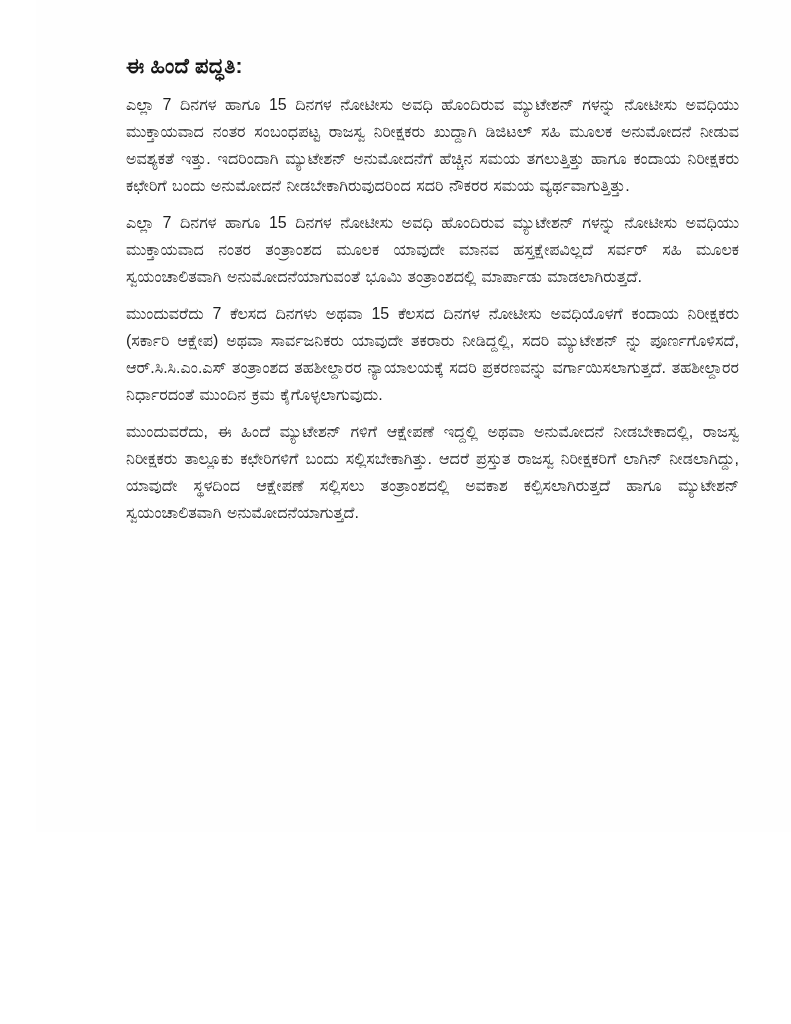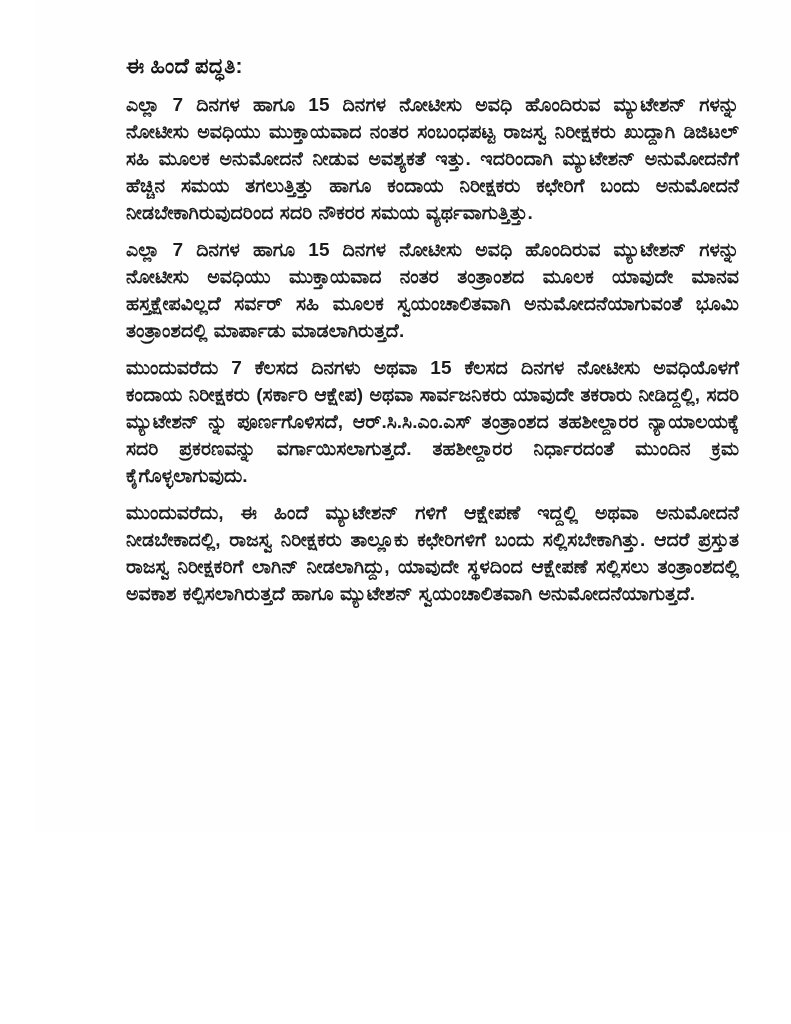--- a/index.html
+++ b/index.html
@@ -24,28 +24,27 @@
   }
   .section-heading {
     font-size: 21px;
     line-height: 27px;
     font-weight: 700;
     letter-spacing: 0.2px;
     margin: 0 0 12px 0;
     color: #161616;
   }
   .para {
-    font-size: 19px;
+    font-size: 16px;
     line-height: 27px;
     margin: 0 0 10px 0;
     text-align: justify;
     text-justify: inter-word;
     word-spacing: 1px;
     color: #1d1d1d;
-    font-weight: bold;
   }
   .doc-section {
     margin: 0 0 4px 0;
   }
 </style>
 </head>
 <body>
 
 <div class="page">
   <div class="content">

